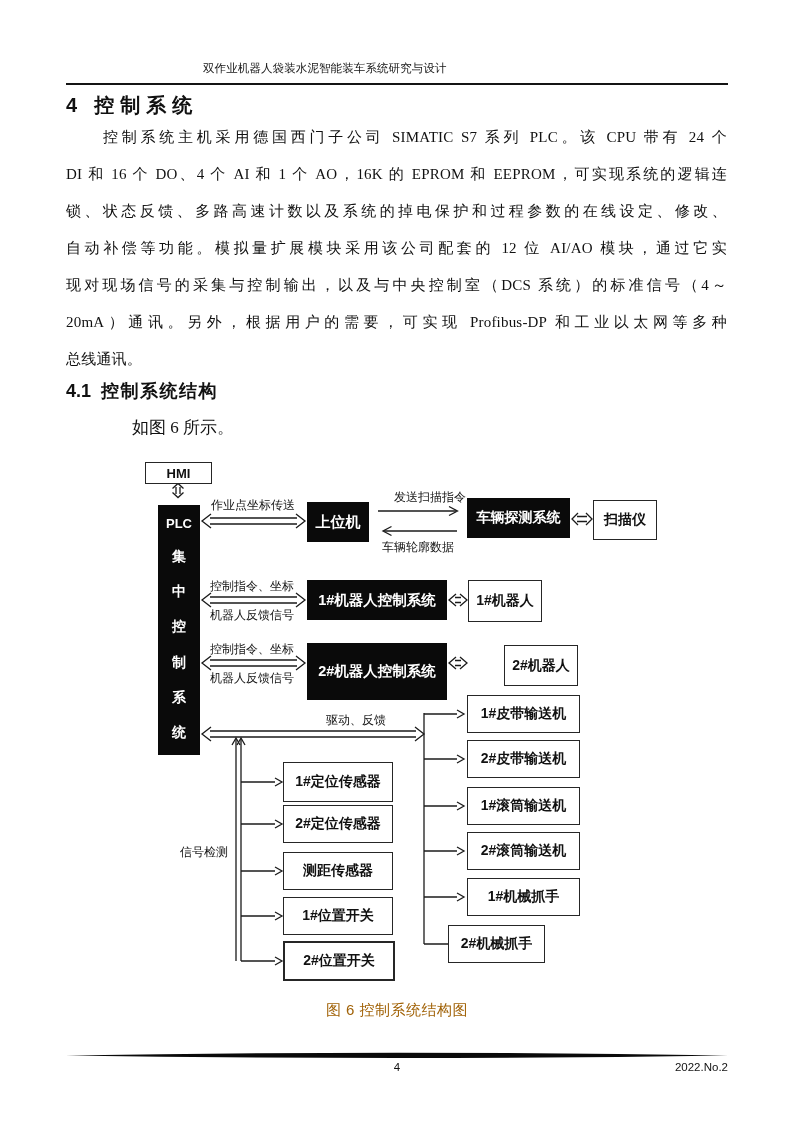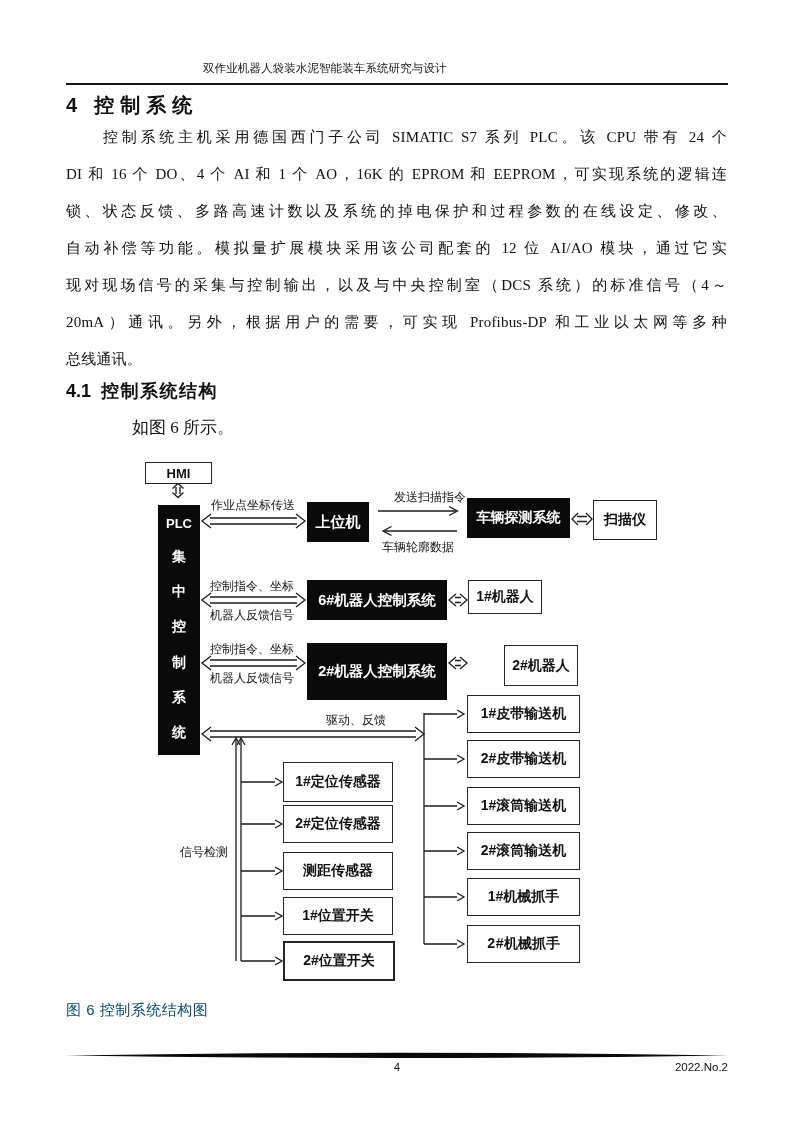--- a/index.html
+++ b/index.html
@@ -64,30 +64,30 @@
     left:158px;top:497px;width:42px;height:250px;
     flex-direction:column;justify-content:space-between;
     padding:11px 0 13px;font-size:14px;margin-top:8px;
   }
   .bx-plc .en{font-size:13px;}
   .bx-upos{left:307px;top:502px;width:62px;height:40px;font-size:15px;}
   .bx-vds{left:467px;top:498px;width:103px;height:40px;font-size:14px;}
   .bx-scanner{left:593px;top:500px;width:64px;height:40px;font-size:14px;font-weight:600;}
   .bx-r1ctrl{left:307px;top:580px;width:140px;height:40px;font-size:14.5px;}
   .bx-r2ctrl{left:307px;top:643px;width:140px;height:57px;font-size:14.5px;}
-  .bx-r1{left:468px;top:580px;width:74px;height:34px;}
+  .bx-r1{left:468px;top:580px;width:74px;height:42px;}
   .bx-r2{left:468px;top:645px;width:74px;height:41px;margin-left:36px;}
   .dlbl{
     position:absolute;font-family:"Liberation Sans",sans-serif;
     font-size:12px;color:#151515;text-align:center;white-space:nowrap;
   }
   .figure-caption{
     position:absolute;left:66px;top:1001px;width:662px;
-    text-align:left;font-size:15px;letter-spacing:.5px;
-    font-family:"Liberation Sans",sans-serif;color:#0c4a6e;
+    text-align:center;font-size:15px;letter-spacing:.5px;
+    font-family:"Liberation Sans",sans-serif;color:#a16207;
   }
   
   .footer-pagenum{
     position:absolute;left:66px;top:1061px;width:662px;text-align:center;
     font-family:"Liberation Sans",sans-serif;font-size:11.5px;
   }
   .footer-issue{
     position:absolute;right:65px;top:1061px;
     font-family:"Liberation Sans",sans-serif;font-size:11.5px;
   }
@@ -222,37 +222,37 @@
     <span>控</span>
     <span>制</span>
     <span>系</span>
     <span>统</span>
   </div>
 
   <div class="bx black bx-upos">上位机</div>
   <div class="bx black bx-vds">车辆探测系统</div>
   <div class="bx white sm bx-scanner">扫描仪</div>
 
-  <div class="bx black bx-r1ctrl">6#机器人控制系统</div>
+  <div class="bx black bx-r1ctrl">1#机器人控制系统</div>
   <div class="bx white sm bx-r1">1#机器人</div>
   <div class="bx black bx-r2ctrl">2#机器人控制系统</div>
   <div class="bx white sm bx-r2">2#机器人</div>
 
   <div class="bx white sm" style="left:283px;top:762px;width:110px;height:40px;">1#定位传感器</div>
   <div class="bx white sm" style="left:283px;top:805px;width:110px;height:38px;">2#定位传感器</div>
   <div class="bx white sm" style="left:283px;top:852px;width:110px;height:38px;">测距传感器</div>
   <div class="bx white sm" style="left:283px;top:897px;width:110px;height:38px;">1#位置开关</div>
   <div class="bx white sm thick" style="left:283px;top:941px;width:112px;height:40px;">2#位置开关</div>
 
   <div class="bx white sm" style="left:467px;top:695px;width:113px;height:38px;">1#皮带输送机</div>
   <div class="bx white sm" style="left:467px;top:740px;width:113px;height:38px;">2#皮带输送机</div>
   <div class="bx white sm" style="left:467px;top:787px;width:113px;height:38px;">1#滚筒输送机</div>
   <div class="bx white sm" style="left:467px;top:832px;width:113px;height:38px;">2#滚筒输送机</div>
   <div class="bx white sm" style="left:467px;top:878px;width:113px;height:38px;">1#机械抓手</div>
-  <div class="bx white sm" style="left:467px;top:925px;width:113px;height:38px;font-family:Liberation Mono, monospace;">2#机械抓手</div>
+  <div class="bx white sm" style="left:448px;top:925px;width:97px;height:38px;">2#机械抓手</div>
 
   <div class="dlbl" style="left:208px;top:497px;width:90px;">作业点坐标传送</div>
   <div class="dlbl" style="left:379px;top:489px;width:72px;margin-left:15px;">发送扫描指令</div>
   <div class="dlbl" style="left:382px;top:539px;width:72px;">车辆轮廓数据</div>
   <div class="dlbl" style="left:207px;top:578px;width:90px;">控制指令、坐标</div>
   <div class="dlbl" style="left:207px;top:607px;width:90px;">机器人反馈信号</div>
   <div class="dlbl" style="left:207px;top:641px;width:90px;">控制指令、坐标</div>
   <div class="dlbl" style="left:207px;top:670px;width:90px;">机器人反馈信号</div>
   <div class="dlbl" style="left:302px;top:712px;width:68px;margin-left:20px;">驱动、反馈</div>
   <div class="dlbl" style="left:177px;top:844px;width:54px;">信号检测</div>

